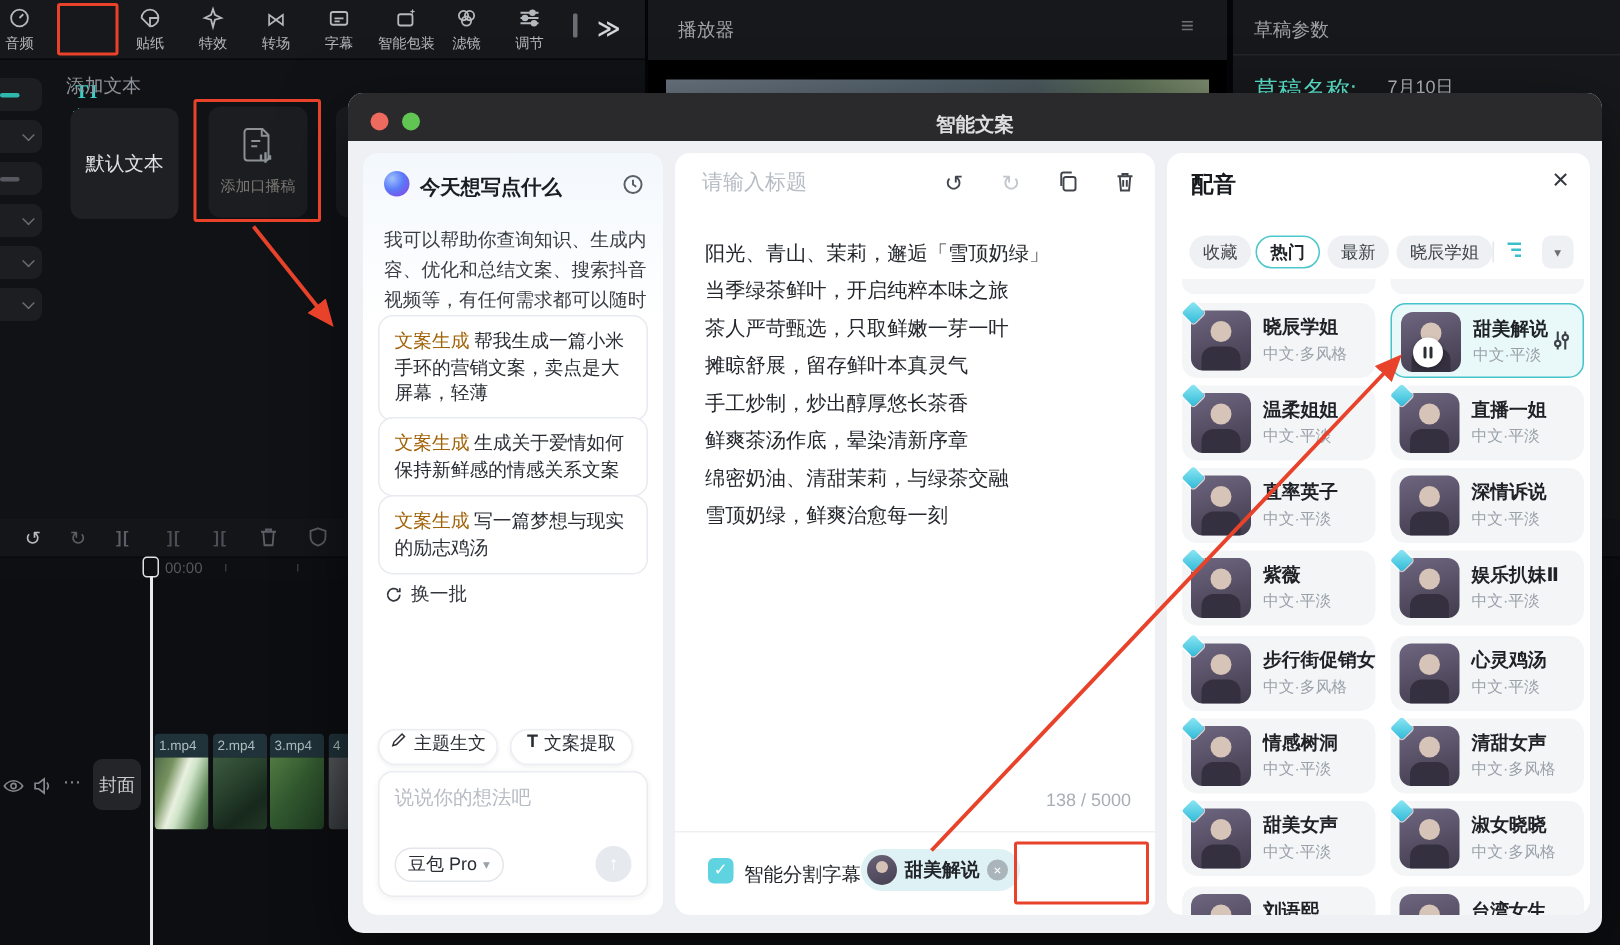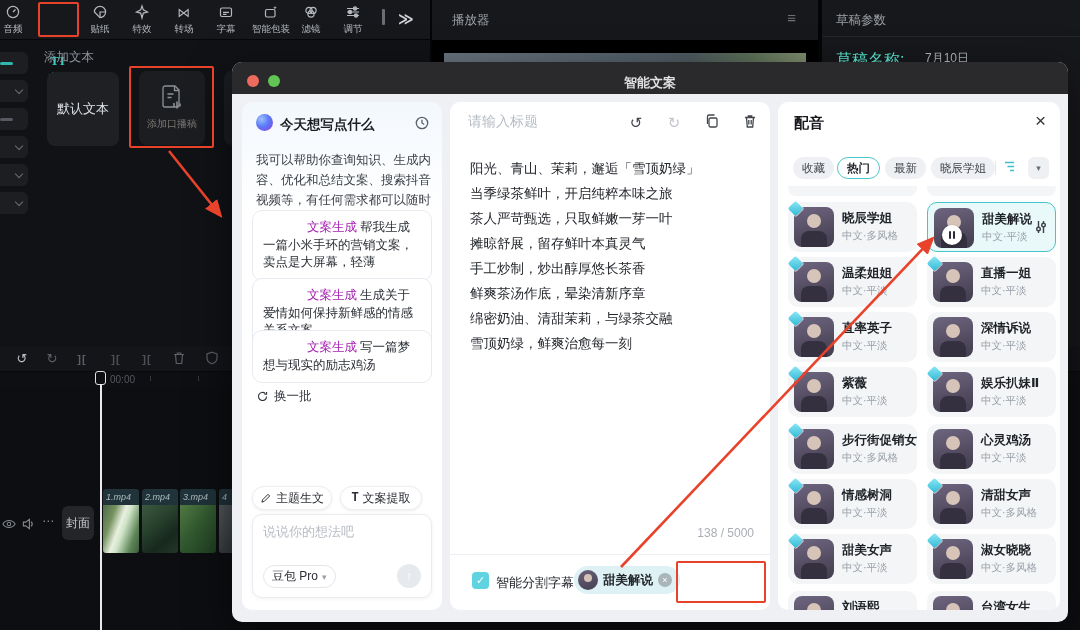--- a/index.html
+++ b/index.html
@@ -54,21 +54,21 @@
   .tl-split { font-size:11px; letter-spacing:1px; font-weight:700; }
   .tl-ruler { position:absolute; left:0; top:26px; width:1080px; height:14px; background:#0e0f12; }
   .tl-time { position:absolute; left:110px; top:28px; font-size:10px; color:#55585d; }
   .tl-tick { position:absolute; top:30px; width:1px; height:5px; background:#34373c; }
   .ph-head { position:absolute; left:95px; top:25px; width:11px; height:14px; border:1.5px solid #dfe2e5; border-radius:3px; }
   .ph-line { position:absolute; left:100px; top:38px; width:1.5px; height:246px; background:#e8eaec; }
   .trk-ic { position:absolute; top:172px; color:#85898f; font-size:12px; }
   .trk-ic svg { stroke:#85898f; fill:none; stroke-width:1.2; }
   .btn-cover { position:absolute; left:62px; top:160px; width:32px; height:34px; background:#232528; border-radius:6px;
       color:#c9ccd1; font-size:12px; display:flex; align-items:center; justify-content:center; cursor:pointer; }
-  .clip { position:absolute; top:143px; width:36px; height:64px; border-radius:3px; overflow:hidden; cursor:pointer;font-style:italic; }
+  .clip { position:absolute; top:143px; width:36px; height:64px; border-radius:3px; overflow:hidden; cursor:pointer; }
   .clip .clab { height:16px; background:#20333a; color:#aebcbe; font-size:9px; line-height:16px; padding-left:3px; white-space:nowrap; }
   .clip .cthumb { height:48px; }
   .thumb1 { background:linear-gradient(110deg,#4e6a48 0%,#76925f 25%,#e9f0e0 45%,#cfe4c8 55%,#5d8556 80%,#3c5a3c 100%); }
   .thumb2 { background:linear-gradient(140deg,#3c5a40 0%,#27402c 40%,#17281c 70%,#223826 100%); }
   .thumb3 { background:linear-gradient(130deg,#517a43 0%,#335a30 45%,#1f3d22 100%); }
   .thumb4 { background:linear-gradient(130deg,#55595c 0%,#393d40 60%,#2b2f32 100%); }
 
   
   .modal { position:absolute; left:232px; top:62px; width:836px; height:560px; border-radius:10px; background:#eef0f4;
       box-shadow:0 14px 44px rgba(0,0,0,.55); z-index:20; overflow:hidden; }
@@ -85,26 +85,26 @@
 
   
   .orb { position:absolute; left:14px; top:12px; width:17px; height:17px; border-radius:50%;
       background:radial-gradient(circle at 32% 30%,#9fc1ff,#5a7bf7 45%,#7a53e8 80%); filter:blur(.4px); }
   .as-title { position:absolute; left:38px; top:14px; font-size:13.5px; font-weight:700; color:#1b1e23; }
   .as-clock { position:absolute; right:12px; top:13px; }
   .as-clock svg { stroke:#5a6067; fill:none; stroke-width:1.3; }
   .as-intro { position:absolute; left:14px; top:48px; width:176px; font-size:12.5px; line-height:20px; color:#3a3f46; }
   .sug { position:absolute; left:10px; width:180px; background:#fff; border:1px solid #e7eaef; border-radius:10px;
       padding:8px 10px; font-size:12.5px; line-height:17.5px; color:#2a2e34; cursor:pointer; }
-  .sug .tag { color:#a21caf; margin-right:3px;margin-left:44px; }
+  .sug .tag { color:#a16207; margin-right:3px; }
   .as-refresh { position:absolute; left:14px; top:286px; font-size:12.5px; color:#33373d; cursor:pointer; }
   .as-refresh svg { stroke:#33373d; fill:none; stroke-width:1.4; vertical-align:-3px; margin-right:5px; }
   .pill-btn { position:absolute; top:384px; height:24px; border-radius:12px; background:#fff; border:1px solid #eceef2;
-      box-shadow:0 1px 3px rgba(30,40,60,.08); font-size:12px; color:#2a2e34; display:flex; align-items:center;
-      justify-content:center; gap:4px; cursor:pointer;font-family:Liberation Mono, monospace; }
+      box-shadow:0 1px 3px rgba(30,40,60,.08); font-size:12px; color:#2a2e34; display:flex; 
+      justify-content:center; gap:4px; cursor:pointer; }
   .pill-btn svg { stroke:#2a2e34; fill:none; stroke-width:1.3; }
   .idea-card { position:absolute; left:10px; top:412px; width:180px; height:84px; background:#fff; border:1px solid #e9ecf0;
       border-radius:10px; box-shadow:0 1px 4px rgba(30,40,60,.06); }
   .idea-card textarea { position:absolute; left:10px; top:8px; width:160px; height:34px; border:none; resize:none; outline:none;
       font-size:13px; color:#30343a; font-family:inherit; background:transparent; }
   .idea-card textarea::placeholder { color:#b7bcc4; }
   .model-pill { position:absolute; left:10px; bottom:9px; height:23px; padding:0 8px; border:1px solid #e3e6ea; border-radius:12px;
       font-size:12px; color:#2a2d33; display:flex; align-items:center; gap:4px; cursor:pointer; }
   .model-pill .dn { color:#9aa0a8; font-size:9px; }
   .send-btn { position:absolute; right:10px; bottom:9px; width:24px; height:24px; border-radius:50%; background:#e6eaee;

